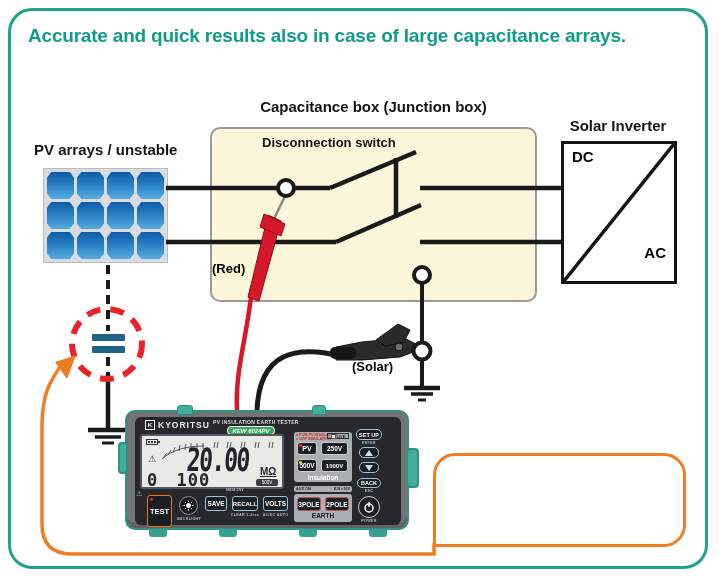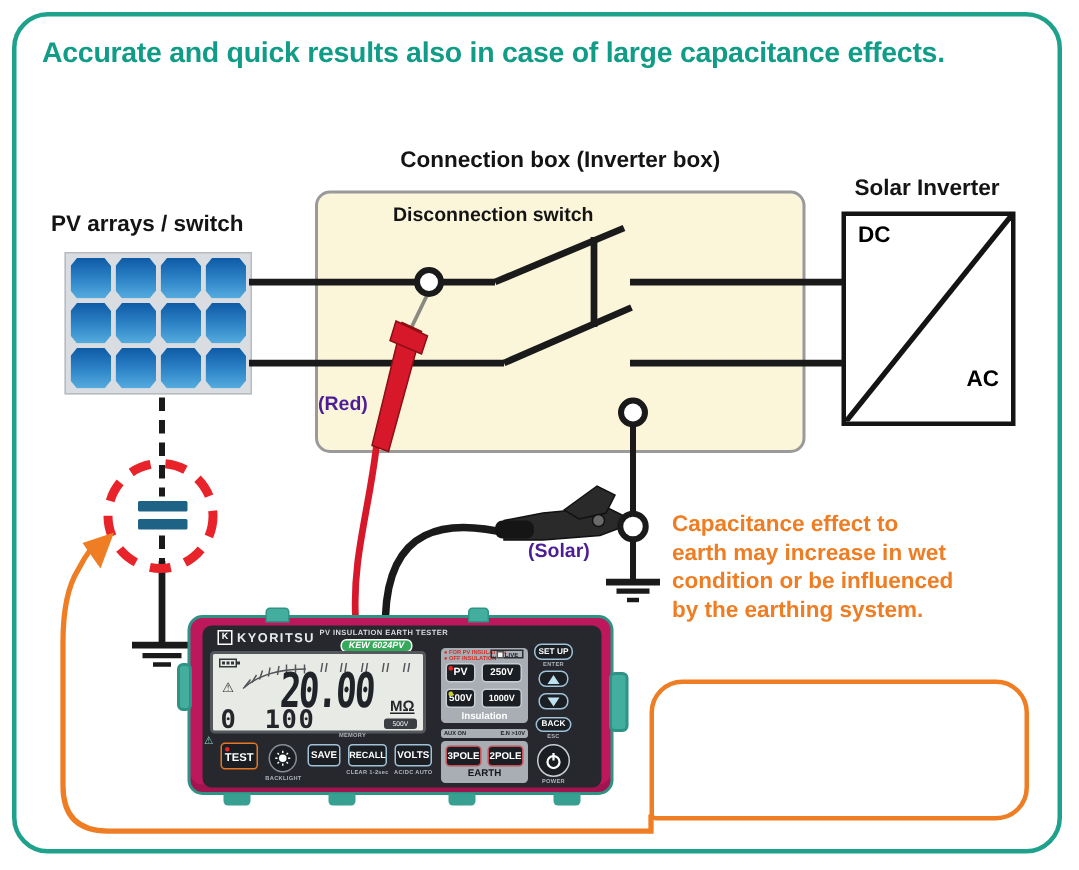--- a/index.html
+++ b/index.html
@@ -19,27 +19,27 @@
   .pv-label{left:34px;top:141px;font-size:15px;}
   .pv-panel{left:43px;top:168px;width:125px;height:95px;background:#D9DDE1;border:1px solid #b8bcc0;
             display:grid;grid-template-columns:repeat(4,1fr);grid-template-rows:repeat(3,1fr);
             gap:3px;padding:3px;box-sizing:border-box;}
   .pv-cell{background:linear-gradient(180deg,#0E5AA6 0%,#2F86C8 55%,#56ACDE 100%);
            clip-path:polygon(16% 0,84% 0,100% 20%,100% 80%,84% 100%,16% 100%,0 80%,0 20%);}
   .note{color:#EE7D23;font-weight:bold;font-size:15px;line-height:19px;white-space:pre-line;}
   .note1{left:448px;top:340px;}
   .obox{left:433px;top:453px;width:253px;height:94px;border:3px solid #EE7D23;border-radius:22px 22px 22px 4px;box-sizing:border-box;}
   .note2{left:447px;top:473px;line-height:18px;}
-  .lead-label{font-size:13px;font-weight:bold;color:#4c1d95;}
+  .lead-label{font-size:13px;font-weight:bold;color:#000000;}
   .red-label{left:212px;top:261px;}
   .black-label{left:352px;top:359px;}
   svg.overlay{left:0;top:0;pointer-events:none;}
 
   
-  .meter{left:125px;top:410px;width:284px;height:120px;background:#be185d;border:2px solid #2E9384;border-radius:10px;
+  .meter{left:125px;top:410px;width:284px;height:120px;background:#737373;border:2px solid #2E9384;border-radius:10px;
          box-sizing:border-box;box-shadow:inset 0 -5px 0 rgba(0,0,0,.15);}
   .m-tab{background:#43AE9D;border:1px solid #2E9384;border-radius:3px 3px 0 0;}
   .m-foot{background:#37A090;border-radius:0 0 3px 3px;}
   .m-clip{background:#43AE9D;border:2px solid #2E9384;border-radius:4px;box-sizing:border-box;}
   .m-panel{left:8px;top:5px;width:266px;height:108px;background:#26282E;border-radius:6px;}
   .m-logo{left:10px;top:3px;display:flex;align-items:center;gap:3px;}
   .m-logo .kbox{width:10px;height:10px;border:1.5px solid #fff;box-sizing:border-box;color:#fff;font-size:6px;font-weight:bold;
                 display:flex;align-items:center;justify-content:center;}
   .m-logo .ktxt{color:#E8ECEF;font-size:8.5px;font-weight:bold;letter-spacing:1px;}
   .m-product{left:78px;top:2px;color:#D8DCE0;font-size:5px;font-weight:bold;letter-spacing:.3px;}
@@ -79,56 +79,52 @@
   .tri.up{border-bottom:6px solid #BDE3F0;}
   .tri.down{border-top:6px solid #BDE3F0;}
 </style>
 </head>
 <body>
 
 <div class="stage">
 
   <div class="abs frame"></div>
 
-  <div class="abs title">Accurate and quick results also in case of large capacitance effects.</div>
-
-  <div class="abs blk-label conn-label">Connection box (Inverter box)</div>
+  <div class="abs title">Accurate and quick results also in case of large capacitance arrays.</div>
+
+  <div class="abs blk-label conn-label">Capacitance box (Junction box)</div>
   <div class="abs conn-box"></div>
   <div class="abs blk-label inv-label">Solar Inverter</div>
 
   <div class="abs blk-label disc-label">Disconnection switch</div>
   <div class="abs inv-box">
     <svg width="110" height="137" style="position:absolute;left:0;top:0">
       <line x1="0" y1="137" x2="110" y2="0" stroke="#141414" stroke-width="3.5"></line>
     </svg>
     <div class="abs inv-dc">DC</div>
     <div class="abs inv-ac">AC</div>
   </div>
 
-  <div class="abs blk-label pv-label">PV arrays / switch</div>
+  <div class="abs blk-label pv-label">PV arrays / unstable</div>
   <div class="abs pv-panel">
     <div class="pv-cell"></div>
       <div class="pv-cell"></div>
       <div class="pv-cell"></div>
       <div class="pv-cell"></div>
     <div class="pv-cell"></div>
       <div class="pv-cell"></div>
       <div class="pv-cell"></div>
       <div class="pv-cell"></div>
     <div class="pv-cell"></div>
       <div class="pv-cell"></div>
       <div class="pv-cell"></div>
       <div class="pv-cell"></div>
   </div>
 
   <div class="abs obox"></div>
-  <div class="abs note note1">Capacitance effect to
-earth may increase in wet
-condition or be influenced
-by the earthing system.</div>
 
   <svg class="abs overlay" width="719" height="580">
     <g stroke="#1A1A1A" stroke-width="4.5" fill="none">
       <line x1="166" y1="188" x2="330" y2="188"></line>
       <line x1="330" y1="188" x2="416" y2="152"></line>
       <line x1="420" y1="188" x2="562" y2="188"></line>
     </g>
     <g stroke="#1A1A1A" stroke-width="4.5" fill="none">
       <line x1="166" y1="242" x2="336" y2="242"></line>
       <line x1="336" y1="242" x2="421" y2="205"></line>
@@ -309,21 +305,21 @@
         </div>
       <div class="abs tiny" style="left:222px;top:72px;width:24px">ESC</div>
       <div class="abs mbtn" style="left:223px;top:79px;width:22px;height:22px;border-radius:50%;border-width:1.5px">
         <svg width="12" height="12">
           <circle cx="6" cy="7" r="4" fill="none" stroke="#fff" stroke-width="1.5"></circle>
           <line x1="6" y1="1" x2="6" y2="6" stroke="#fff" stroke-width="1.5"></line>
         </svg>
       </div>
       <div class="abs tiny" style="left:219px;top:102px;width:30px">POWER</div>
 
-      <div class="abs mbtn orange" style="left:12px;top:78px;width:25px;height:18px;font-size:7.5px">
+      <div class="abs mbtn orange" style="left:12px;top:78px;width:25px;height:32px;font-size:7.5px">
         <span>TEST</span>
         <span class="dot" style="left:2px;top:2px;width:3px;height:3px;background:#E22"></span>
       </div>
       <div class="abs mbtn" style="left:44px;top:79px;width:19px;height:19px;border-radius:50%;border-color:#8a8f95">
         <svg width="11" height="11">
           <g stroke="#fff" stroke-width="1">
             <circle cx="5.5" cy="5.5" r="2" fill="#fff"></circle>
             <line x1="5.5" y1="0.5" x2="5.5" y2="2"></line>
               <line x1="5.5" y1="9" x2="5.5" y2="10.5"></line>
             <line x1="0.5" y1="5.5" x2="2" y2="5.5"></line>

